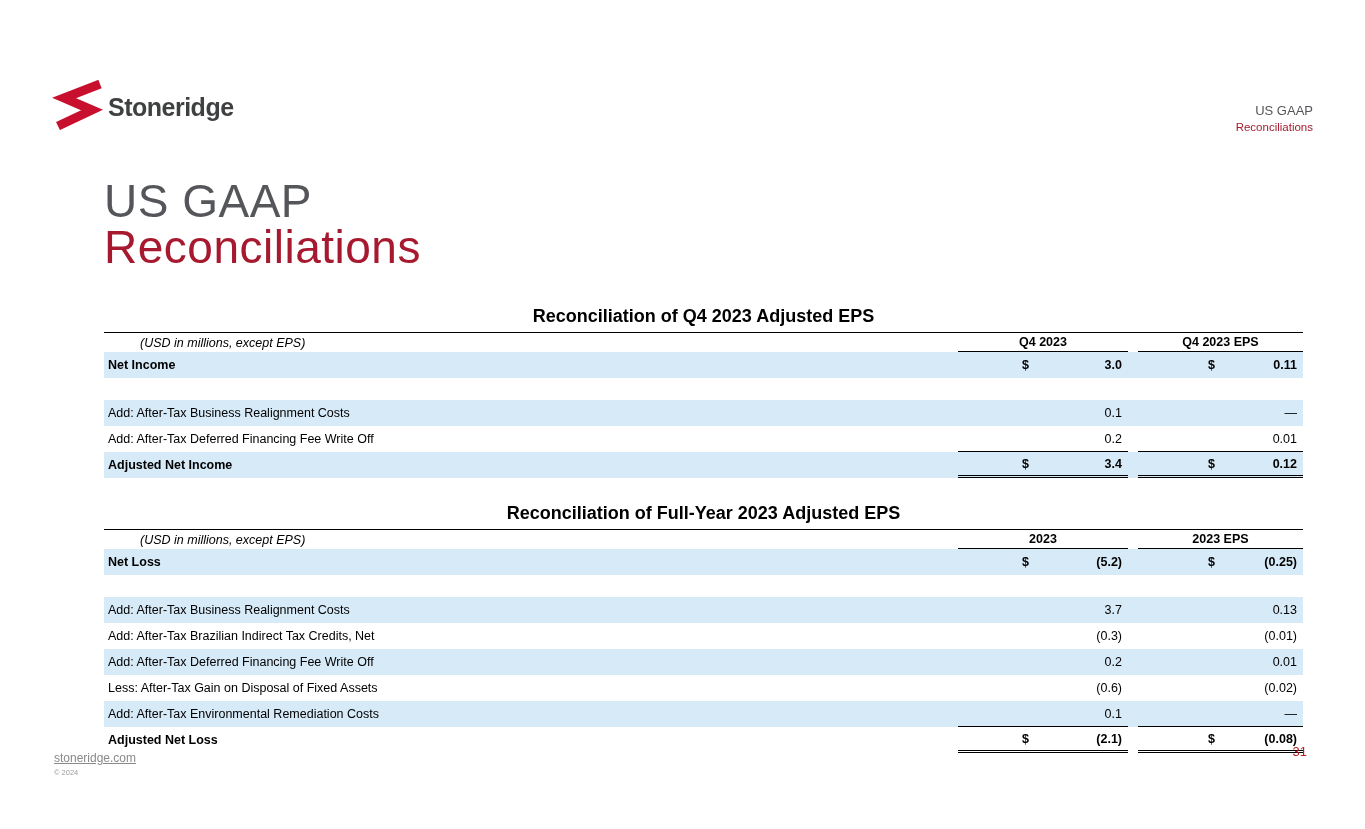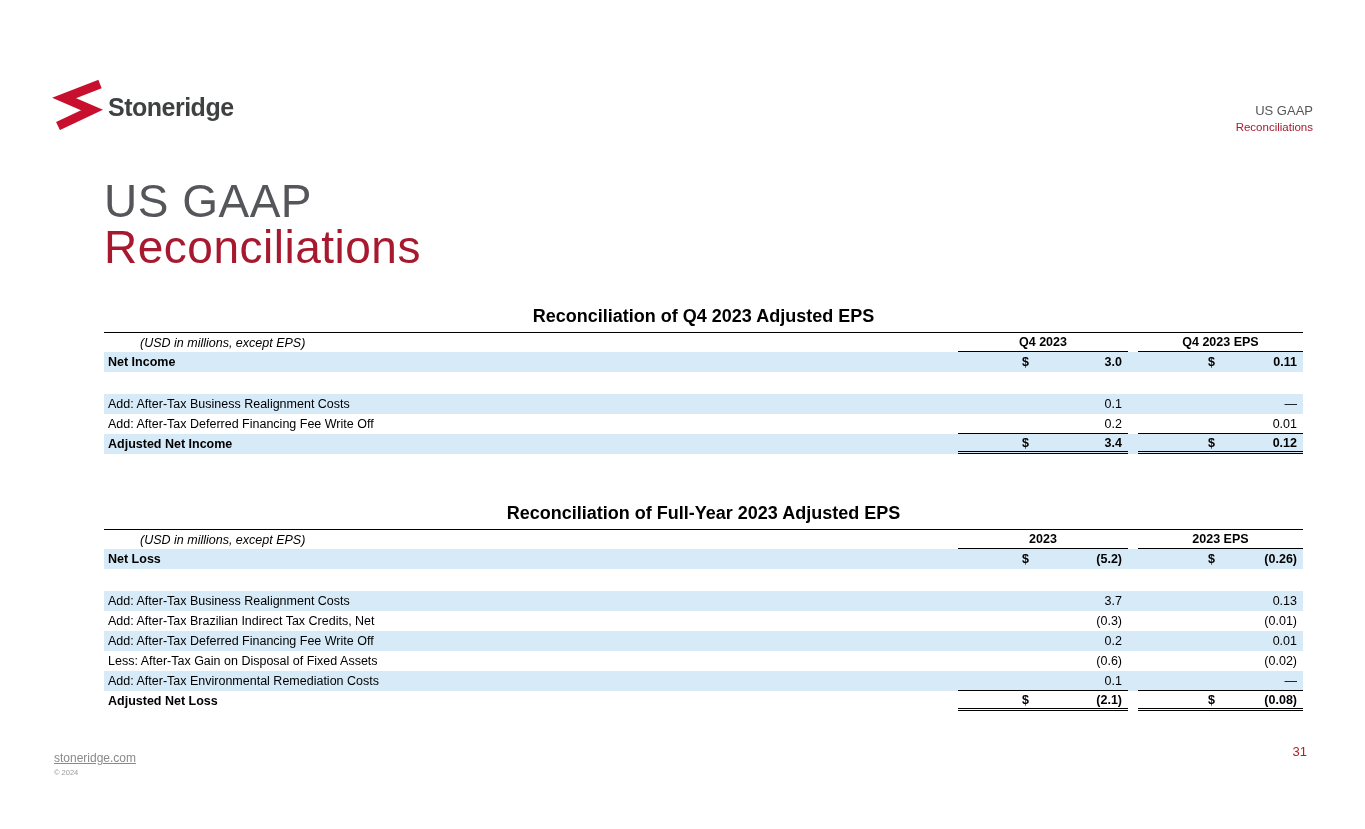--- a/index.html
+++ b/index.html
@@ -20,21 +20,21 @@
   .main-title{position:absolute;left:104px;top:178px;line-height:46px;}
   .main-title .t1{font-size:46px;color:#55565A;letter-spacing:0.5px;}
   .main-title .t2{font-size:46px;color:#A6192E;letter-spacing:0.5px;}
 
   
   .tblwrap{position:absolute;left:104px;width:1199px;}
   #tbl1{top:306px;}
   #tbl2{top:503px;}
   .tbl-title{text-align:center;font-size:18px;font-weight:700;margin-bottom:5px;}
   .tbl{border-top:1.5px solid #000;}
-  .trow{display:flex;align-items:center;height:20px;font-size:12.5px;}
+  .trow{display:flex;align-items:center;height:26px;font-size:12.5px;}
   .trow.thead{height:19px;margin-left:32px;}
   .cell{box-sizing:border-box;}
   .cell.label{flex:1;padding-left:4px;white-space:nowrap;overflow:hidden;}
   .cell.num{width:170px;display:flex;justify-content:space-between;align-items:center;
             padding:0 6px 0 64px;height:100%;}
   .cell.num.n2{width:165px;margin-left:10px;padding-left:70px;}
   .cell.num.head{justify-content:center;padding:0;font-weight:700;border-bottom:1.5px solid #000;}
   .unit{font-style:italic;}
   .blue{background:#D7EAF8;}
   .bold{font-weight:700;}
@@ -143,21 +143,21 @@
       </div>
 
       <div class="trow blue bold">
         <div class="cell label">Net Loss</div>
         <div class="cell num">
             <span>$</span>
             <span>(5.2)</span>
           </div>
         <div class="cell num n2">
             <span>$</span>
-            <span>(0.26)</span>
+            <span>(0.25)</span>
           </div>
       </div>
 
       <div class="spacer"></div>
 
       <div class="trow blue">
         <div class="cell label">Add: After-Tax Business Realignment Costs</div>
         <div class="cell num">
             <span></span>
             <span>3.7</span>

